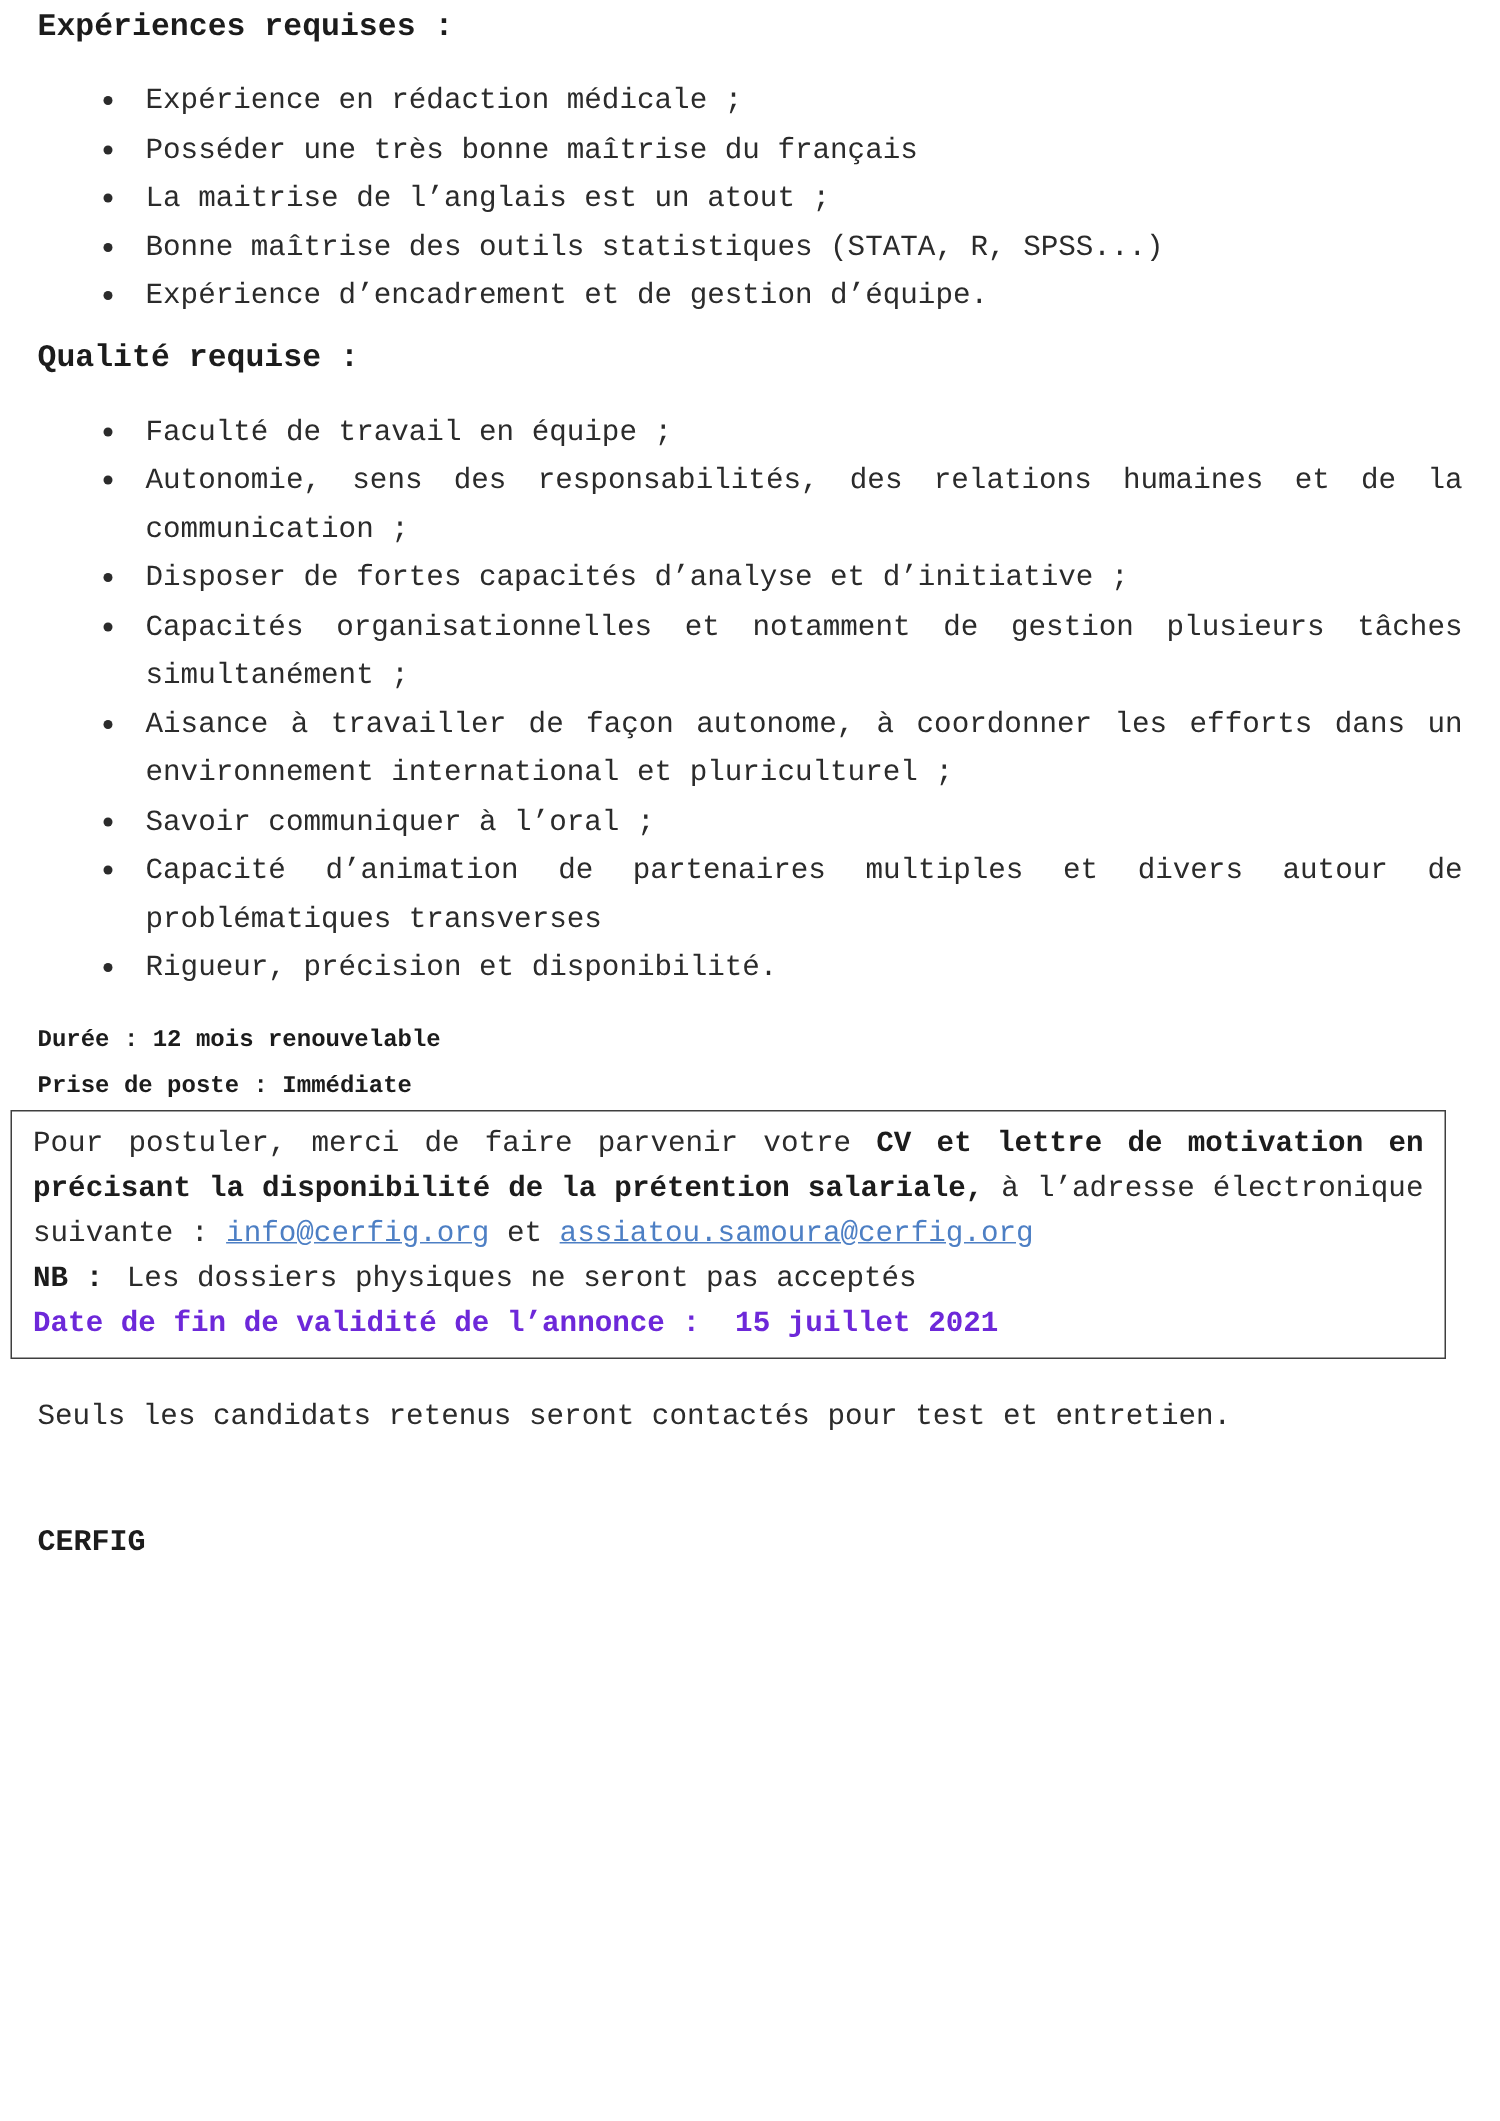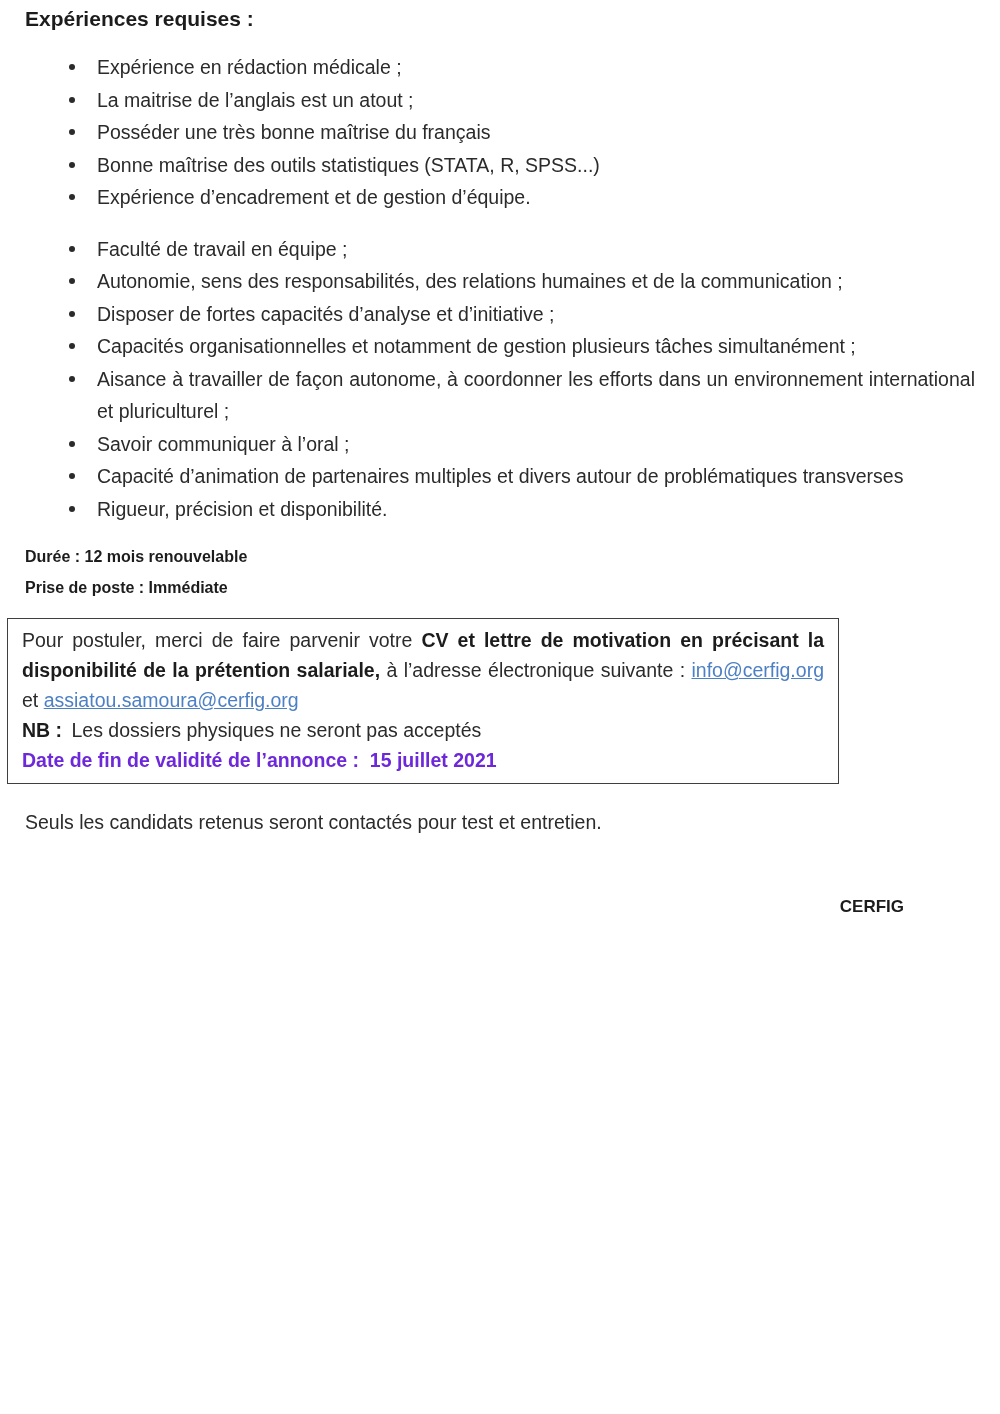--- a/index.html
+++ b/index.html
@@ -4,21 +4,21 @@
 <style>
   html, body { margin: 0; padding: 0; background: #ffffff; }
   .page {
     position: relative;
     width: 1000px;
     height: 1414px;
     box-sizing: border-box;
     padding: 6px 25px 0 25px;
     overflow: hidden;
     background: #ffffff;
-    font-family: Liberation Sans, sans-serif;
+    font-family: Liberation Mono, monospace;
     color: #2b2b2b;
     font-size: 19.5px;
   }
   .sec-heading {
     font-weight: bold;
     color: #1c1c1c;
     font-size: 21px;
     line-height: 26px;
     margin: 0;
   }
@@ -45,66 +45,66 @@
     background: #2b2b2b;
   }
   .bold-lines {
     margin-top: 16px;
     font-weight: bold;
     color: #1c1c1c;
     font-size: 16px;
     line-height: 31px;
   }
   .apply-box {
-    margin-top: 15px;
     margin-left: -18px;
-    width: 832px;
+    width: 957px;
     box-sizing: border-box;
     border: 1.5px solid #3f3f3f;
     padding: 6px 14px 8px 14px;
     line-height: 30px;
   }
   .box-p1 { text-align: justify; }
   .apply-box b { color: #1c1c1c; }
   .link {
     color: #4d7fc4;
     text-decoration: underline;
     cursor: pointer;
   }
   .date-line { white-space: pre-wrap; font-weight: bold; color: #6d28d9; }
   .nb-line b { margin-right: 4px; }
   .closing {
     margin-top: 24px;
     line-height: 28px;
   }
   .signature {
     margin-top: 58px;
-    text-align: right;
+    text-align: left;
     padding-right: 71px;
     font-weight: bold;
     color: #1c1c1c;
-    font-size: 17px;
+    font-size: 20px;
     line-height: 26px;
   }
 </style>
 </head>
 <body>
 
 <div class="page">
 
   <h2 class="sec-heading">Expériences requises :</h2>
 
   <ul class="req-list">
     <li>Expérience en rédaction médicale ;</li>
+    <li>Posséder une très bonne maîtrise du français</li>
     <li>La maitrise de l’anglais est un atout ;</li>
-    <li>Posséder une très bonne maîtrise du français</li>
     <li>Bonne maîtrise des outils statistiques (STATA, R, SPSS...)</li>
     <li>Expérience d’encadrement et de gestion d’équipe.</li>
   </ul>
 
+  <h2 class="sec-heading second">Qualité requise :</h2>
 
   <ul class="req-list">
     <li>Faculté de travail en équipe ;</li>
     <li>Autonomie, sens des responsabilités, des relations humaines et de la communication ;</li>
     <li>Disposer de fortes capacités d’analyse et d’initiative ;</li>
     <li>Capacités organisationnelles et notamment de gestion plusieurs tâches simultanément ;</li>
     <li>Aisance à travailler de façon autonome, à coordonner les efforts dans un environnement international et pluriculturel ;</li>
     <li>Savoir communiquer à l’oral ;</li>
     <li>Capacité d’animation de partenaires multiples et divers autour de problématiques transverses</li>
     <li>Rigueur, précision et disponibilité.</li>

